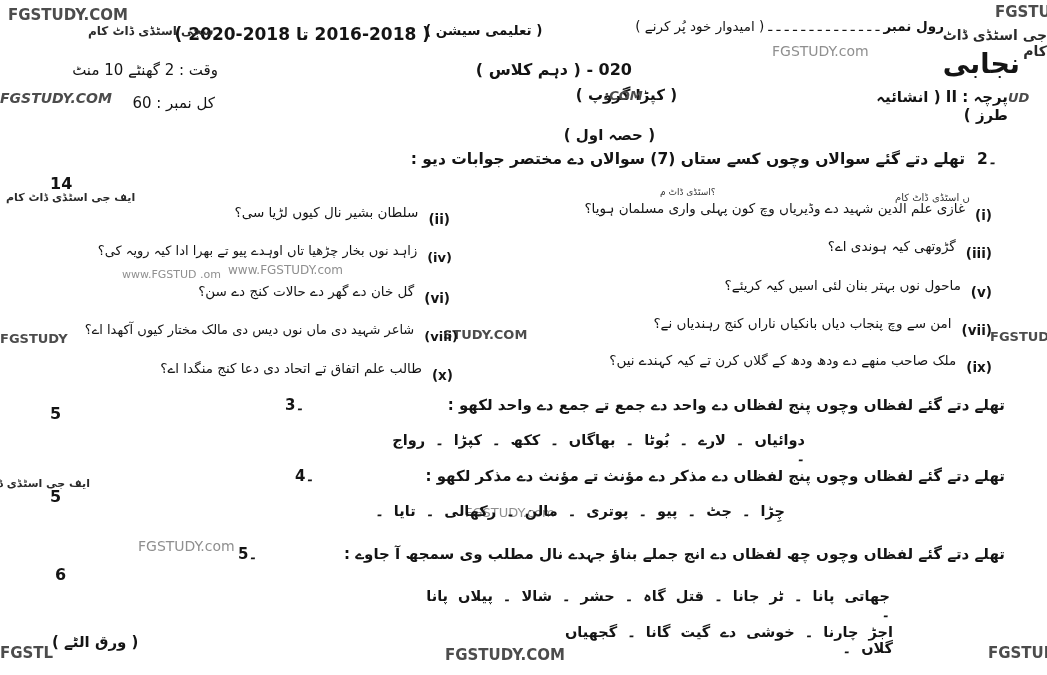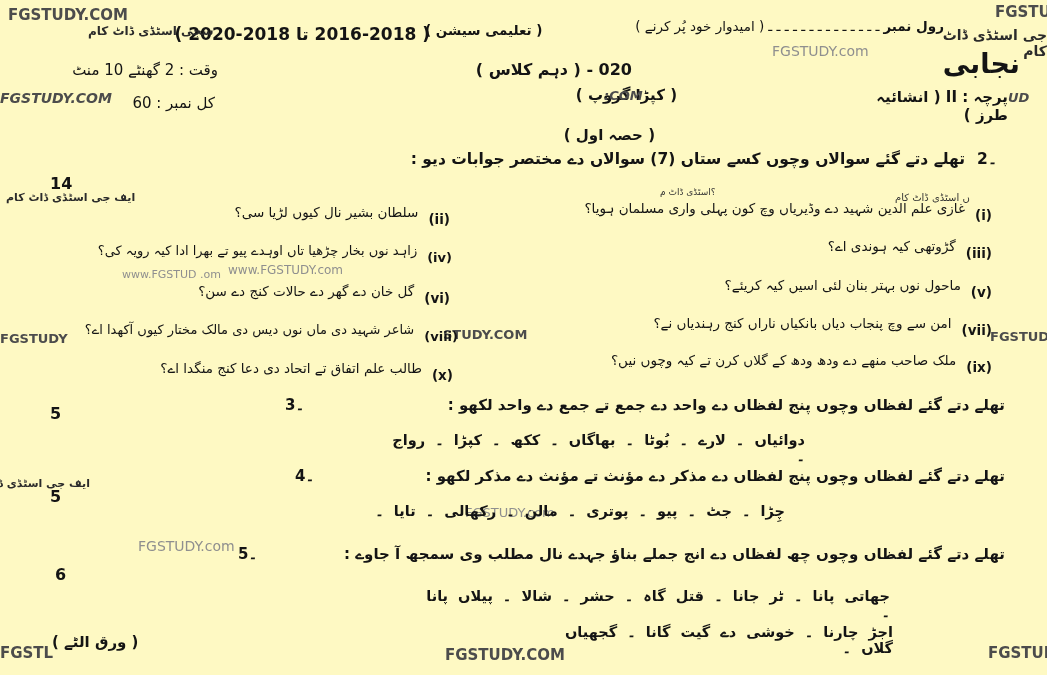--- a/index.html
+++ b/index.html
@@ -1,17 +1,17 @@
 <!DOCTYPE html>
 <html lang="ur"><head>
 <meta charset="utf-8">
 <style>
   html,body{margin:0;padding:0;background:#e8e8e8;}
   .page{
-    position:relative;width:1047px;height:675px;background:#fef9c3;
+    position:relative;width:1047px;height:675px;background:#ffffff;
     overflow:hidden;font-family:"DejaVu Sans",sans-serif;color:#141414;
   }
   .abs{position:absolute;}
   .rtl{direction:rtl;text-align:right;unicode-bidi:embed;}
   .b{font-weight:bold;}
   .it{font-style:italic;}
   .wm{color:#8f8f8f;}
   .wmd{color:#4c4c4c;font-weight:bold;}
   .wmu{color:#2b2b2b;font-weight:bold;text-align:right;}
   .qhead{font-weight:bold;font-size:15px;display:flex;gap:12px;}
@@ -74,21 +74,21 @@
   <div class="abs rtl subq" style="left:425px;top:277px;width:567px;">
     <span class="n">(v)</span>
     <span>ماحول نوں بہتر بنان لئی اسیں کیہ کریئے؟</span>
   </div>
   <div class="abs rtl subq" style="left:400px;top:315px;width:592px;">
     <span class="n">(vii)</span>
     <span>امن سے وچ پنجاب دیاں بانکیاں ناراں کنج رہندیاں نے؟</span>
   </div>
   <div class="abs rtl subq" style="left:400px;top:352px;width:592px;">
     <span class="n">(ix)</span>
-    <span>ملک صاحب منھے دے ودھ ودھ کے گلاں کرن تے کیہ وچوں نیں؟</span>
+    <span>ملک صاحب منھے دے ودھ ودھ کے گلاں کرن تے کیہ کہندے نیں؟</span>
   </div>
 
   <div class="abs rtl subq" style="left:5px;top:204px;width:445px;">
     <span class="n">(ii)</span>
     <span>سلطان بشیر نال کیوں لڑیا سی؟</span>
   </div>
   <div class="abs rtl subq" style="left:2px;top:243px;width:450px;font-size:13px;">
     <span class="n">(iv)</span>
     <span>زاہد نوں بخار چڑھیا تاں اوہدے پیو تے بھرا ادا کیہ رویہ کی؟</span>
   </div>

